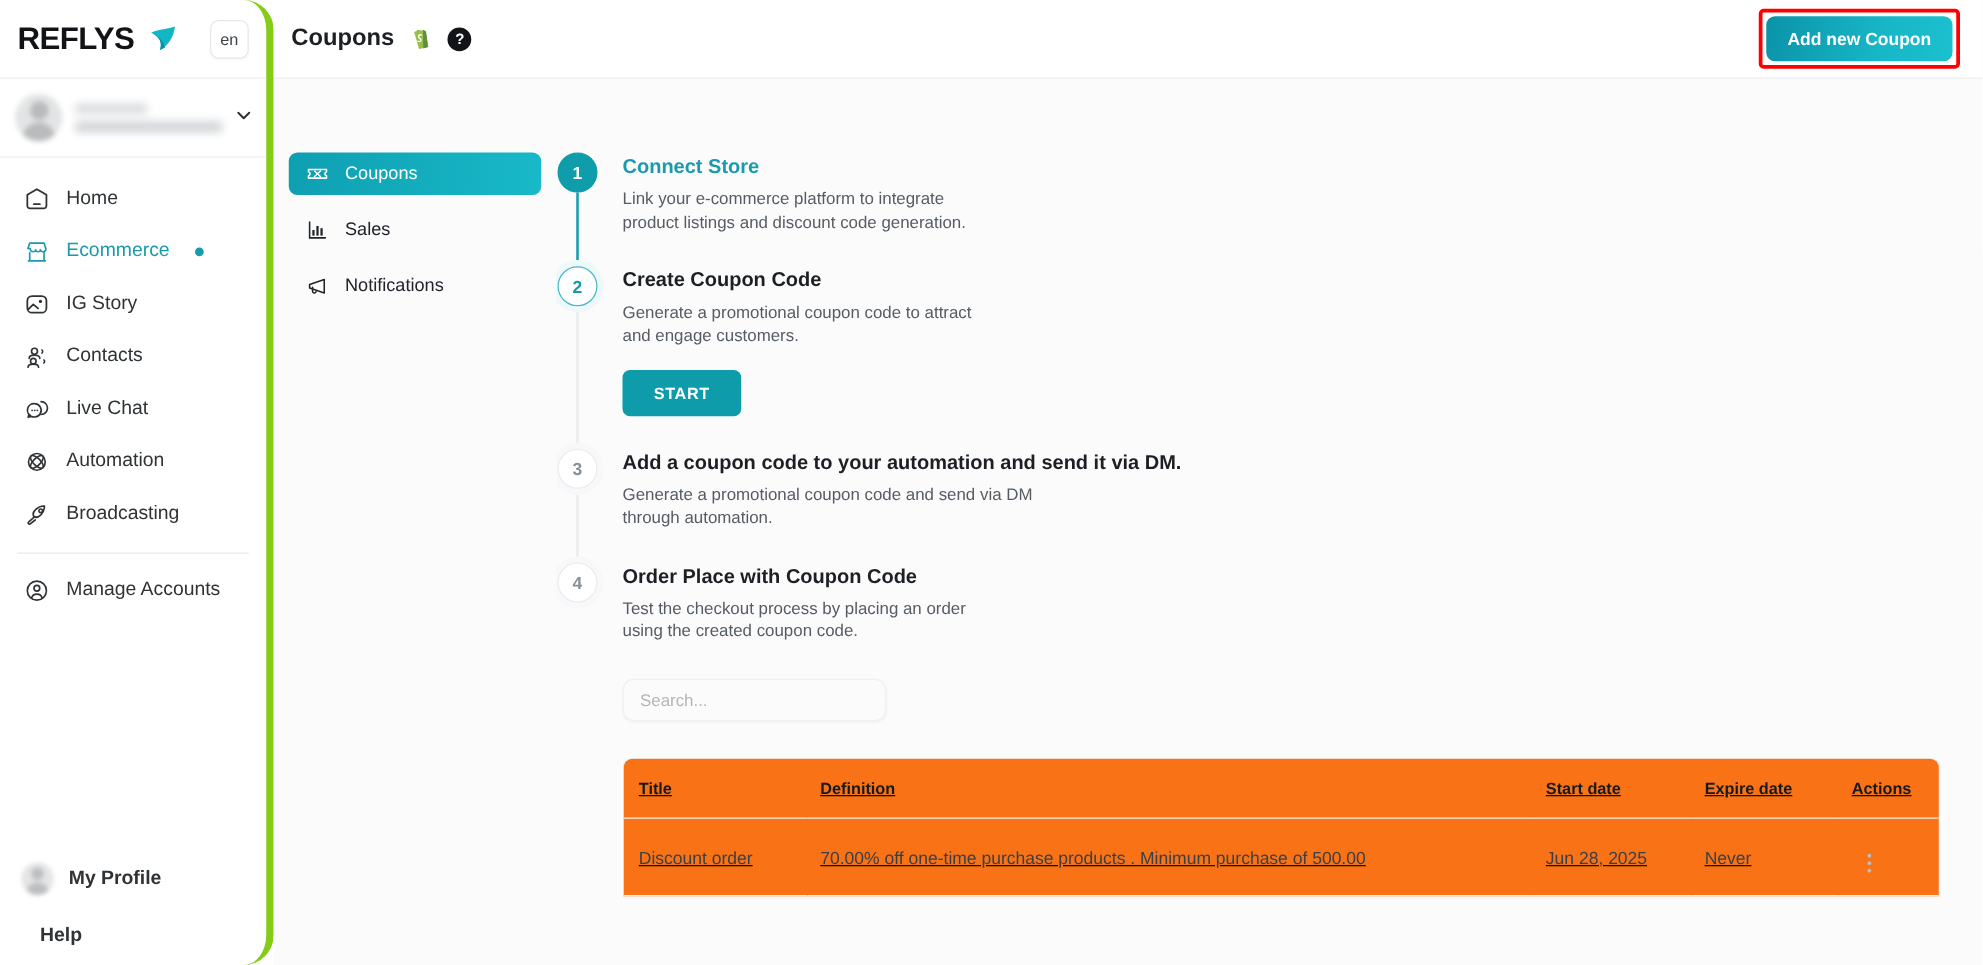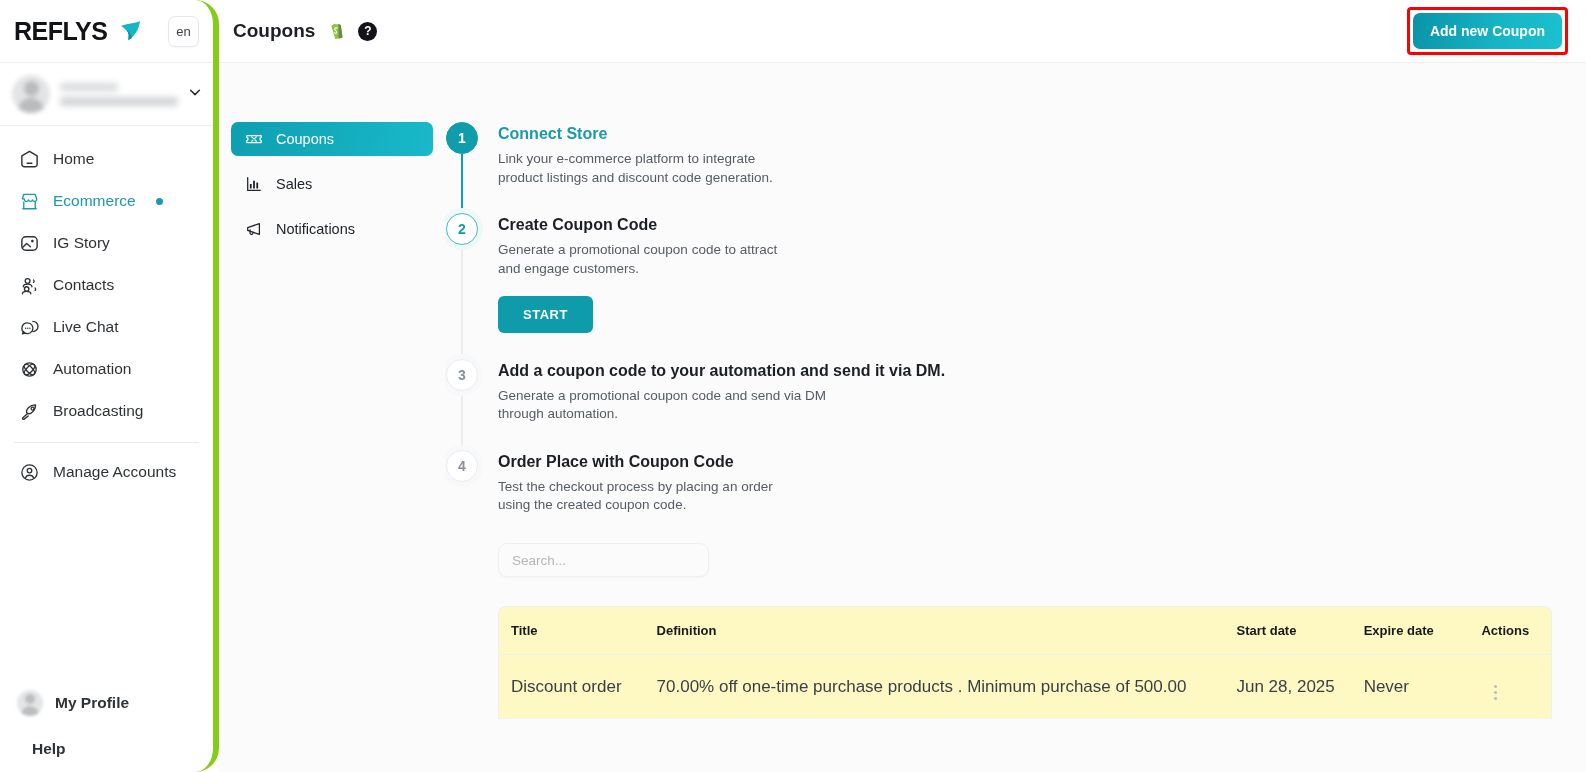--- a/index.html
+++ b/index.html
@@ -186,31 +186,32 @@
     background: #fbfbfb;
     padding: 0 13px; font-size: 13.5px; color: #44494f;
     font-family: "Liberation Sans", sans-serif;
     box-shadow: 0 1px 2px rgba(0,0,0,.03);
     outline: none;
   }
   .search-input::placeholder { color: #b2b5b9; }
 
   .table-wrap {
     margin-top: 29px; margin-left: 53px;
-    background: #fef9c3; border-radius: 8px 8px 0 0;
+    background: #f97316; border-radius: 8px 8px 0 0;
     border: 1px solid #eeeff0; border-bottom: none;
     overflow: hidden;
+    text-decoration: underline;
   }
   table { width: 100%; border-collapse: collapse; }
   thead th {
     text-align: left; font-size: 13px; font-weight: 700; color: #17191d;
     padding: 16px 10px; border-bottom: 1px solid #eeeff0;
   }
   tbody td {
-    font-size: 17px; color: #3a3f45;
+    font-size: 14px; color: #3a3f45;
     padding: 18px 10px; border-bottom: 1px solid #f1f2f3; margin-top: 16px;
   }
   .c-title { width: 150px; padding-left: 12px !important; }
   .c-def { width: 600px; }
   .c-start { width: 130px; }
   .c-exp { width: 120px; }
   .c-act { width: 80px; text-align: left; }
   .kebab { display: inline-flex; flex-direction: column; gap: 3px; padding-left: 13px; cursor: pointer; }
   .kebab i { width: 3px; height: 3px; border-radius: 50%; background: #b9bcc0; display:block; }
 </style>

